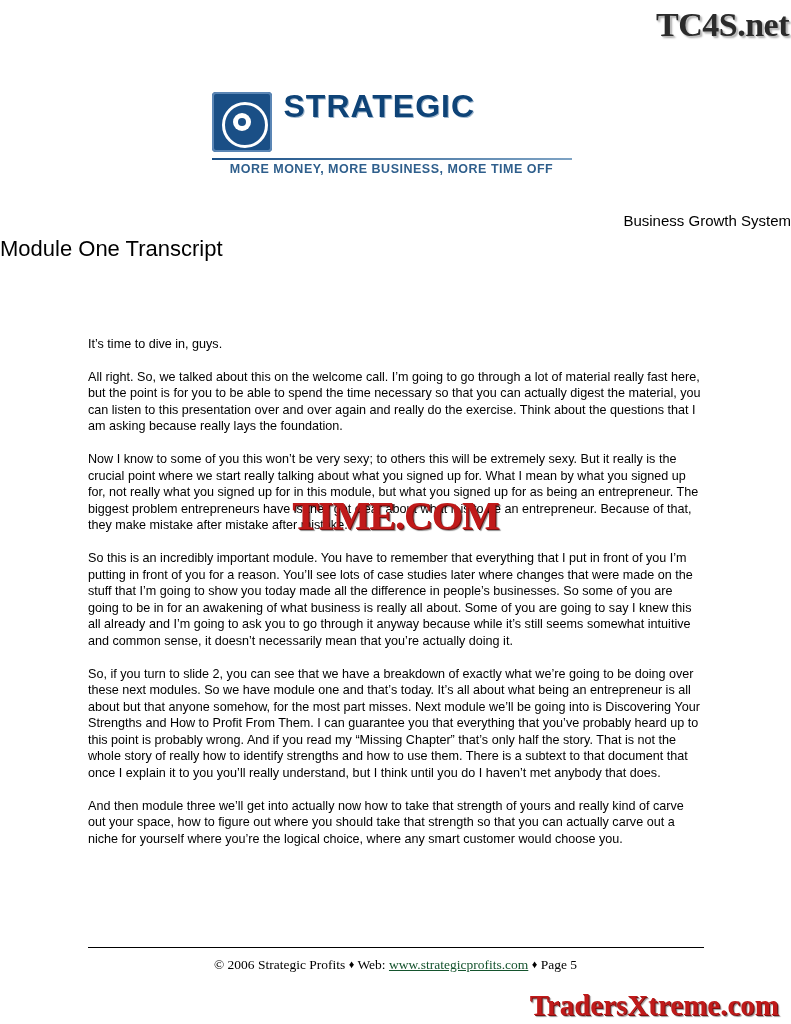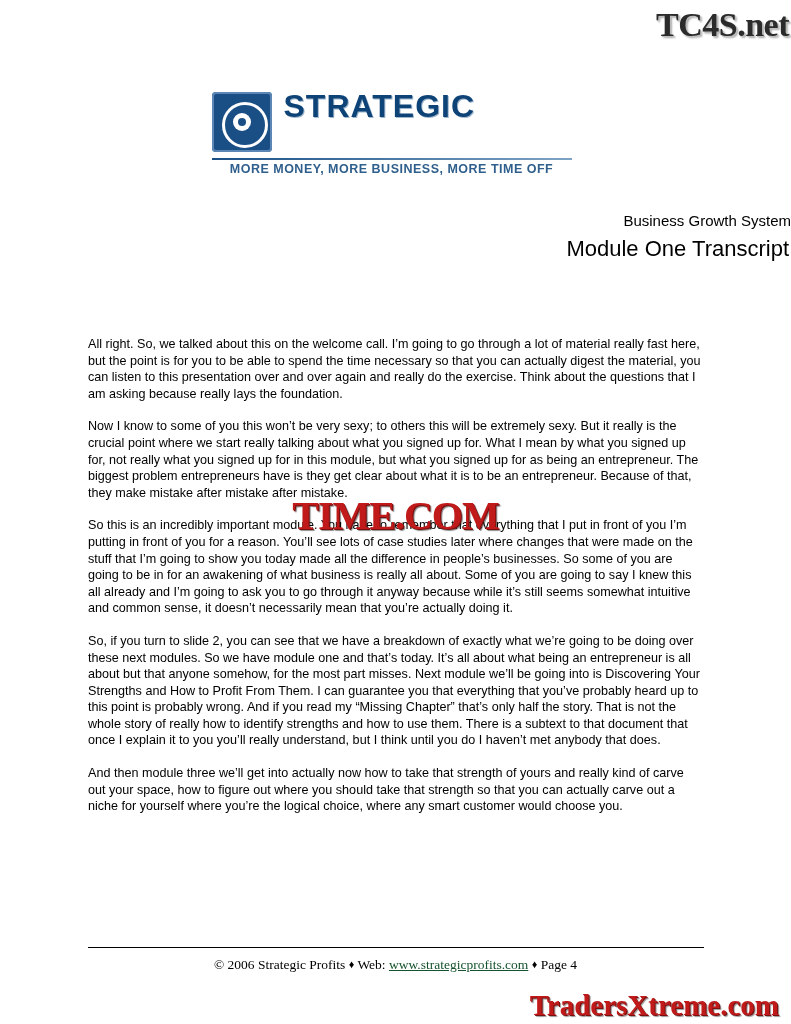--- a/index.html
+++ b/index.html
@@ -116,21 +116,21 @@
     left: 0;
     width: 791px;
     text-align: right;
     font-size: 15px;
   }
   .doc-title {
     position: absolute;
     top: 236px;
     left: 0;
     width: 789px;
-    text-align: right;
+    text-align: left;
     font-size: 22px;
   }
 
   
   .body-col {
     position: absolute;
     left: 88px;
     top: 336px;
     width: 616px;
     font-size: 12.6px;
@@ -210,34 +210,35 @@
     <div class="logo-word1">STRATEGIC</div>
     <div class="logo-rule"></div>
     <div class="logo-tag">MORE MONEY, MORE BUSINESS, MORE TIME OFF</div>
   </div>
 </div>
 
 <div class="doc-subtitle">Business Growth System</div>
 <div class="doc-title">Module One Transcript</div>
 
 <div class="body-col">
+  <p>It’s time to dive in, guys.</p>
   <p>All right. So, we talked about this on the welcome call. I’m going to go through a lot of material really fast here, but the point is for you to be able to spend the time necessary so that you can actually digest the material, you can listen to this presentation over and over again and really do the exercise. Think about the questions that I am asking because really lays the foundation.</p>
   <p>Now I know to some of you this won’t be very sexy; to others this will be extremely sexy. But it really is the crucial point where we start really talking about what you signed up for. What I mean by what you signed up for, not really what you signed up for in this module, but what you signed up for as being an entrepreneur. The biggest problem entrepreneurs have is they get clear about what it is to be an entrepreneur. Because of that, they make mistake after mistake after mistake.</p>
   <p>So this is an incredibly important module. You have to remember that everything that I put in front of you I’m putting in front of you for a reason. You’ll see lots of case studies later where changes that were made on the stuff that I’m going to show you today made all the difference in people’s businesses. So some of you are going to be in for an awakening of what business is really all about. Some of you are going to say I knew this all already and I’m going to ask you to go through it anyway because while it’s still seems somewhat intuitive and common sense, it doesn’t necessarily mean that you’re actually doing it.</p>
   <p>So, if you turn to slide 2, you can see that we have a breakdown of exactly what we’re going to be doing over these next modules. So we have module one and that’s today. It’s all about what being an entrepreneur is all about but that anyone somehow, for the most part misses. Next module we’ll be going into is Discovering Your Strengths and How to Profit From Them. I can guarantee you that everything that you’ve probably heard up to this point is probably wrong. And if you read my “Missing Chapter” that’s only half the story. That is not the whole story of really how to identify strengths and how to use them. There is a subtext to that document that once I explain it to you you’ll really understand, but I think until you do I haven’t met anybody that does.</p>
   <p>And then module three we’ll get into actually now how to take that strength of yours and really kind of carve out your space, how to figure out where you should take that strength so that you can actually carve out a niche for yourself where you’re the logical choice, where any smart customer would choose you.</p>
 </div>
 
 <div class="wm-center">
   <span>TIME.COM</span>
 </div>
 
 <div class="footer-rule"></div>
 <div class="footer">
   <span>© 2006 Strategic Profits</span>
   <span class="dia">♦</span>
   <span>Web:</span>
   <a href="#">www.strategicprofits.com</a>
   <span class="dia">♦</span>
-  <span>Page 4</span>
+  <span>Page 5</span>
 </div>
 
 <div class="wm-bottom">TradersXtreme.com</div>
 
 </body></html>

